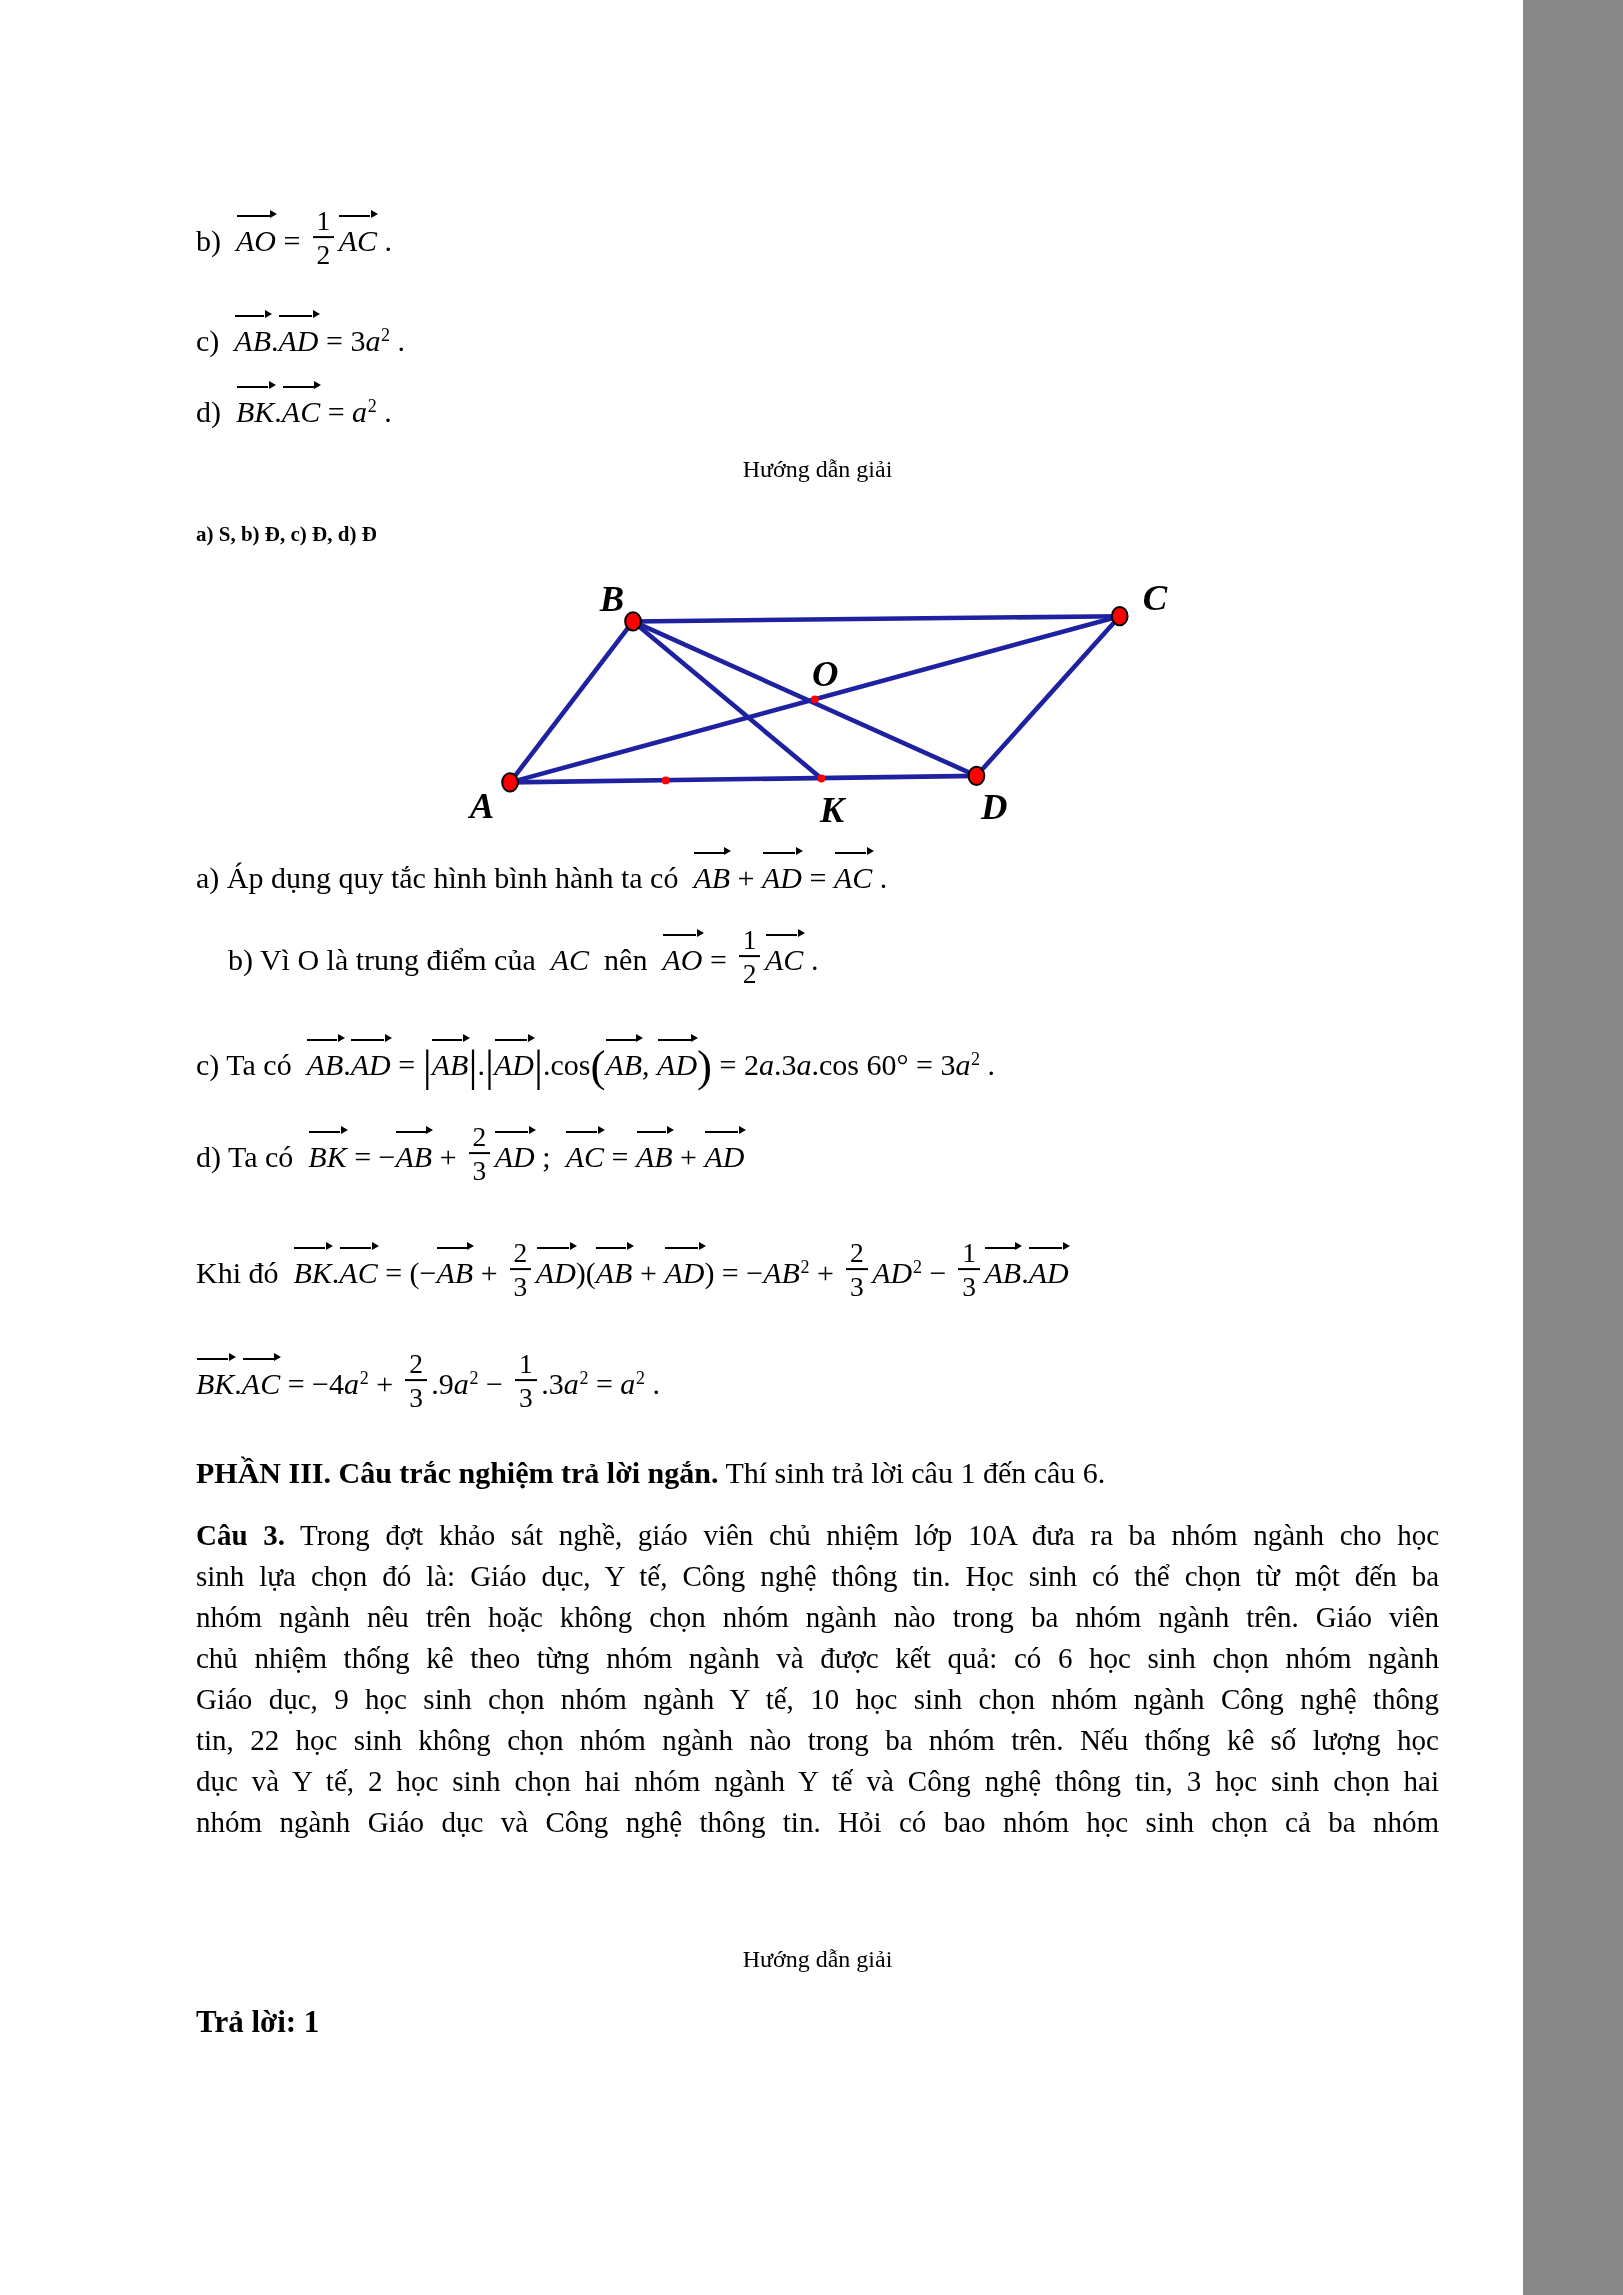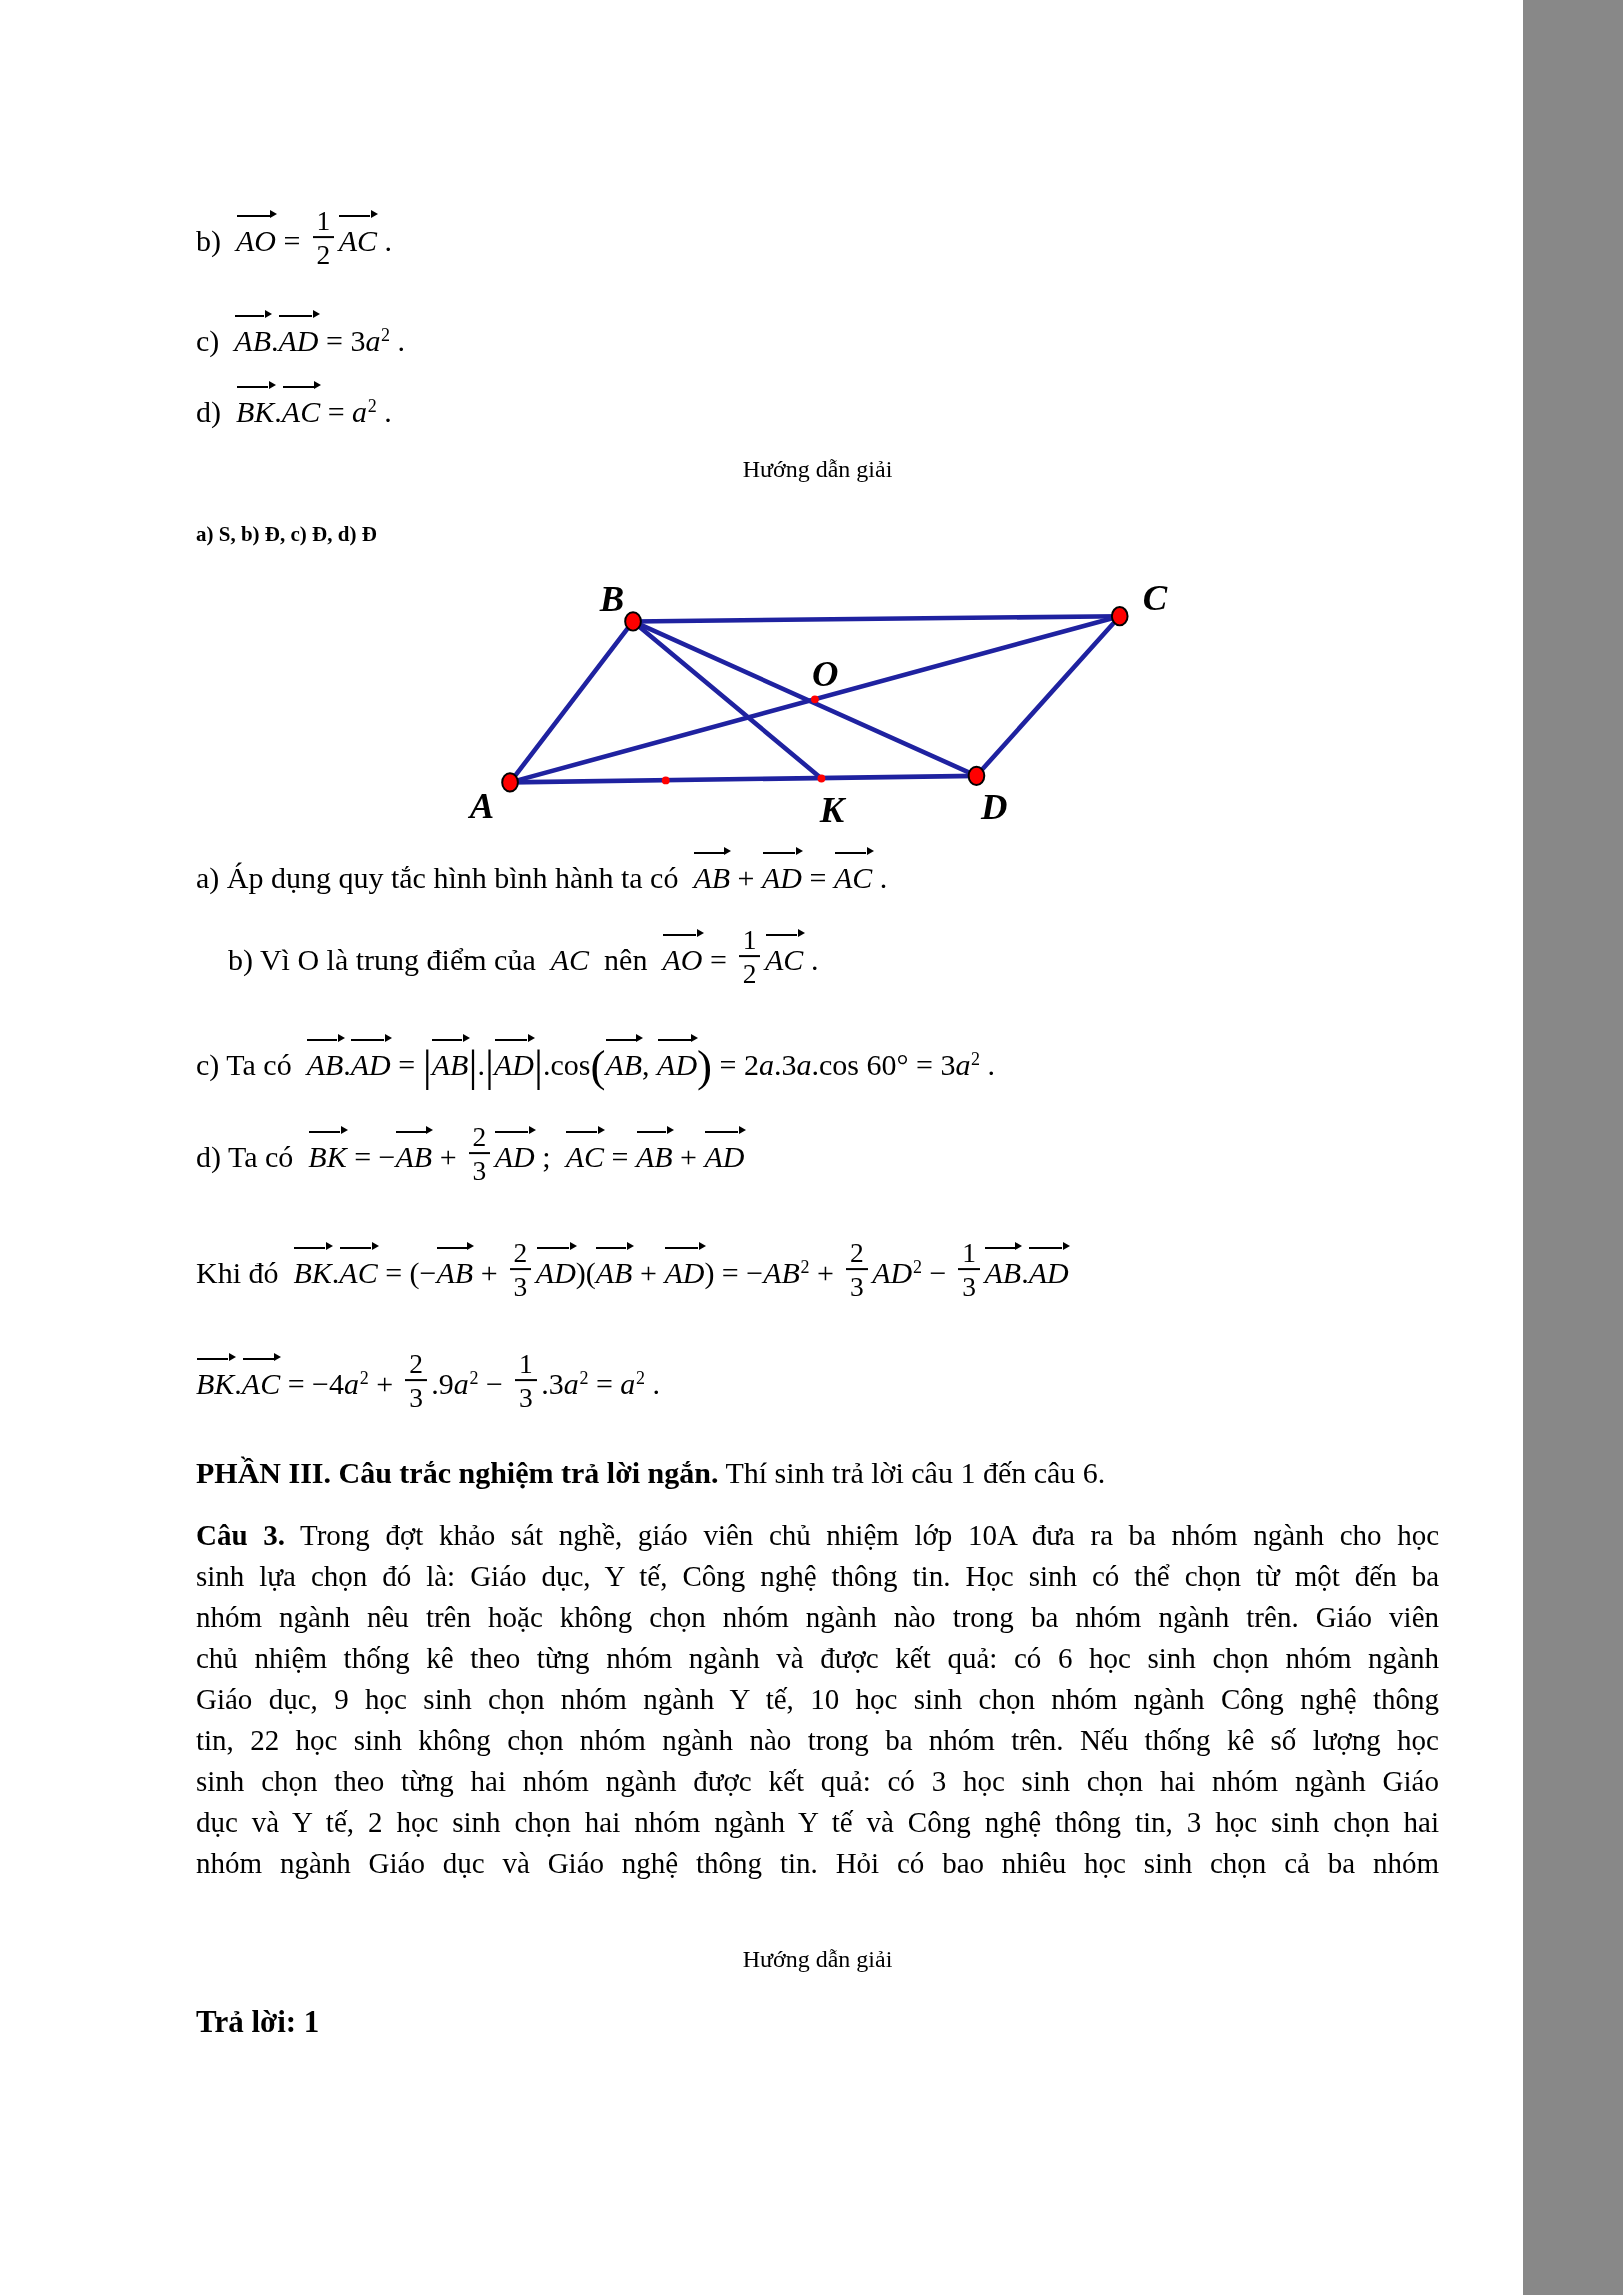--- a/index.html
+++ b/index.html
@@ -98,23 +98,22 @@
 
   <div class="line" id="phan3"><b>PHẦN III. Câu trắc nghiệm trả lời ngắn.</b> Thí sinh trả lời câu 1 đến câu 6.</div>
 
   <div class="line" id="cau1">
       <div class="pline"><b>Câu 3.</b> Trong đợt khảo sát nghề, giáo viên chủ nhiệm lớp 10A đưa ra ba nhóm ngành cho học</div>
       <div class="pline">sinh lựa chọn đó là: Giáo dục, Y tế, Công nghệ thông tin. Học sinh có thể chọn từ một đến ba</div>
       <div class="pline">nhóm ngành nêu trên hoặc không chọn nhóm ngành nào trong ba nhóm ngành trên. Giáo viên</div>
       <div class="pline">chủ nhiệm thống kê theo từng nhóm ngành và được kết quả: có 6 học sinh chọn nhóm ngành</div>
       <div class="pline">Giáo dục, 9 học sinh chọn nhóm ngành Y tế, 10 học sinh chọn nhóm ngành Công nghệ thông</div>
       <div class="pline">tin, 22 học sinh không chọn nhóm ngành nào trong ba nhóm trên. Nếu thống kê số lượng học</div>
-      <div class="pline">sinh chọn theo từng hai nhóm ngành được kết quả: có 3 học sinh chọn hai nhóm ngành Giáo</div>
       <div class="pline">dục và Y tế, 2 học sinh chọn hai nhóm ngành Y tế và Công nghệ thông tin, 3 học sinh chọn hai</div>
-      <div class="pline">nhóm ngành Giáo dục và Giáo nghệ thông tin. Hỏi có bao nhiêu học sinh chọn cả ba nhóm</div>
+      <div class="pline">nhóm ngành Giáo dục và Công nghệ thông tin. Hỏi có bao nhóm học sinh chọn cả ba nhóm</div>
     </div>
 
   <div class="line heading" id="heading2">Hướng dẫn giải</div>
 
   <div class="line" id="tra-loi">Trả lời: 1</div>
 
 </div>
 
 
 </body></html>

